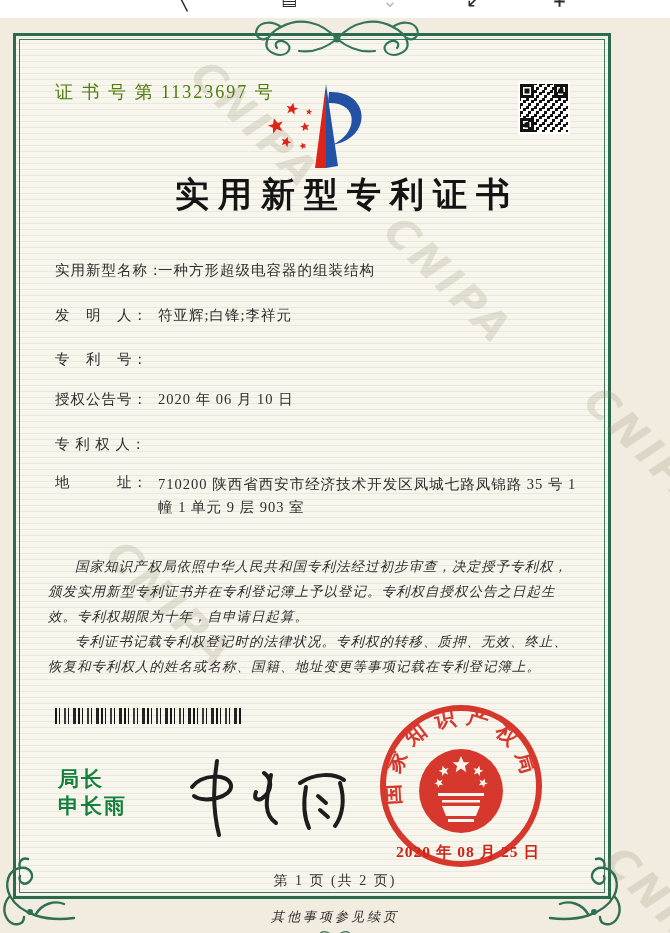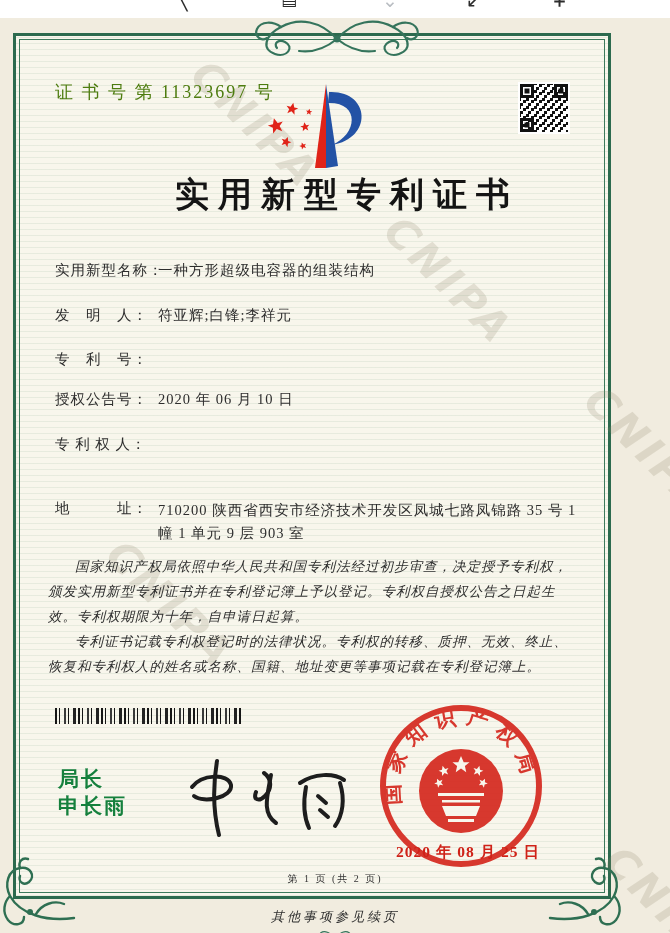--- a/index.html
+++ b/index.html
@@ -70,21 +70,21 @@
   .director{position:absolute;left:58px;top:747px;z-index:4;font-family:"Liberation Sans","DejaVu Sans",sans-serif;}
   .director div{font-size:21px;font-weight:bold;color:#15803d;line-height:27px;letter-spacing:2px;}
   .sig{position:absolute;left:172px;top:733px;z-index:4;}
   
   .seal{position:absolute;left:378px;top:685px;z-index:5;opacity:.92;}
   .seal-date{
     position:absolute;left:396px;top:824px;z-index:6;
     font-size:15.5px;font-weight:bold;color:#cf2218;letter-spacing:1px;
   }
   
-  .page-info{position:absolute;left:0;top:854px;width:100%;text-align:center;font-size:10px;color:#333;letter-spacing:2px;z-index:3;}
+  .page-info{position:absolute;left:0;top:854px;width:100%;text-align:center;font-size:14px;color:#333;letter-spacing:2px;z-index:3;}
   .foot-note{position:absolute;left:0;top:890px;width:100%;text-align:center;font-size:13px;font-style:italic;color:#2f2f2f;letter-spacing:3px;z-index:3;}
   
   .orn{position:absolute;z-index:4;pointer-events:none;}
   .orn-top{left:237px;top:-3px;}
   .orn-bl{left:-4px;top:838px;}
   .orn-br{left:546px;top:838px;transform:scaleX(-1);}
   .orn-next{left:300px;top:908px;}
 </style>
 </head>
 <body>
@@ -177,21 +177,21 @@
   <div class="frow" style="top:332px">
     <span class="flabel">专　利　号：</span>
   </div>
   <div class="frow" style="top:372px">
     <span class="flabel">授权公告号：</span>
     <span class="fvalue">2020 年 06 月 10 日</span>
   </div>
   <div class="frow" style="top:417px">
     <span class="flabel">专 利 权 人：</span>
   </div>
-  <div class="frow" style="top:481px">
+  <div class="frow" style="top:455px">
     <span class="flabel">地　　　址：</span>
     <span class="fvalue addr">710200 陕西省西安市经济技术开发区凤城七路凤锦路 35 号 1 幢 1 单元 9 层 903 室</span>
   </div>
 
 
   <div class="paras">
     <p>国家知识产权局依照中华人民共和国专利法经过初步审查，决定授予专利权，颁发实用新型专利证书并在专利登记簿上予以登记。专利权自授权公告之日起生效。专利权期限为十年，自申请日起算。</p>
     <p>专利证书记载专利权登记时的法律状况。专利权的转移、质押、无效、终止、恢复和专利权人的姓名或名称、国籍、地址变更等事项记载在专利登记簿上。</p>
   </div>
 

